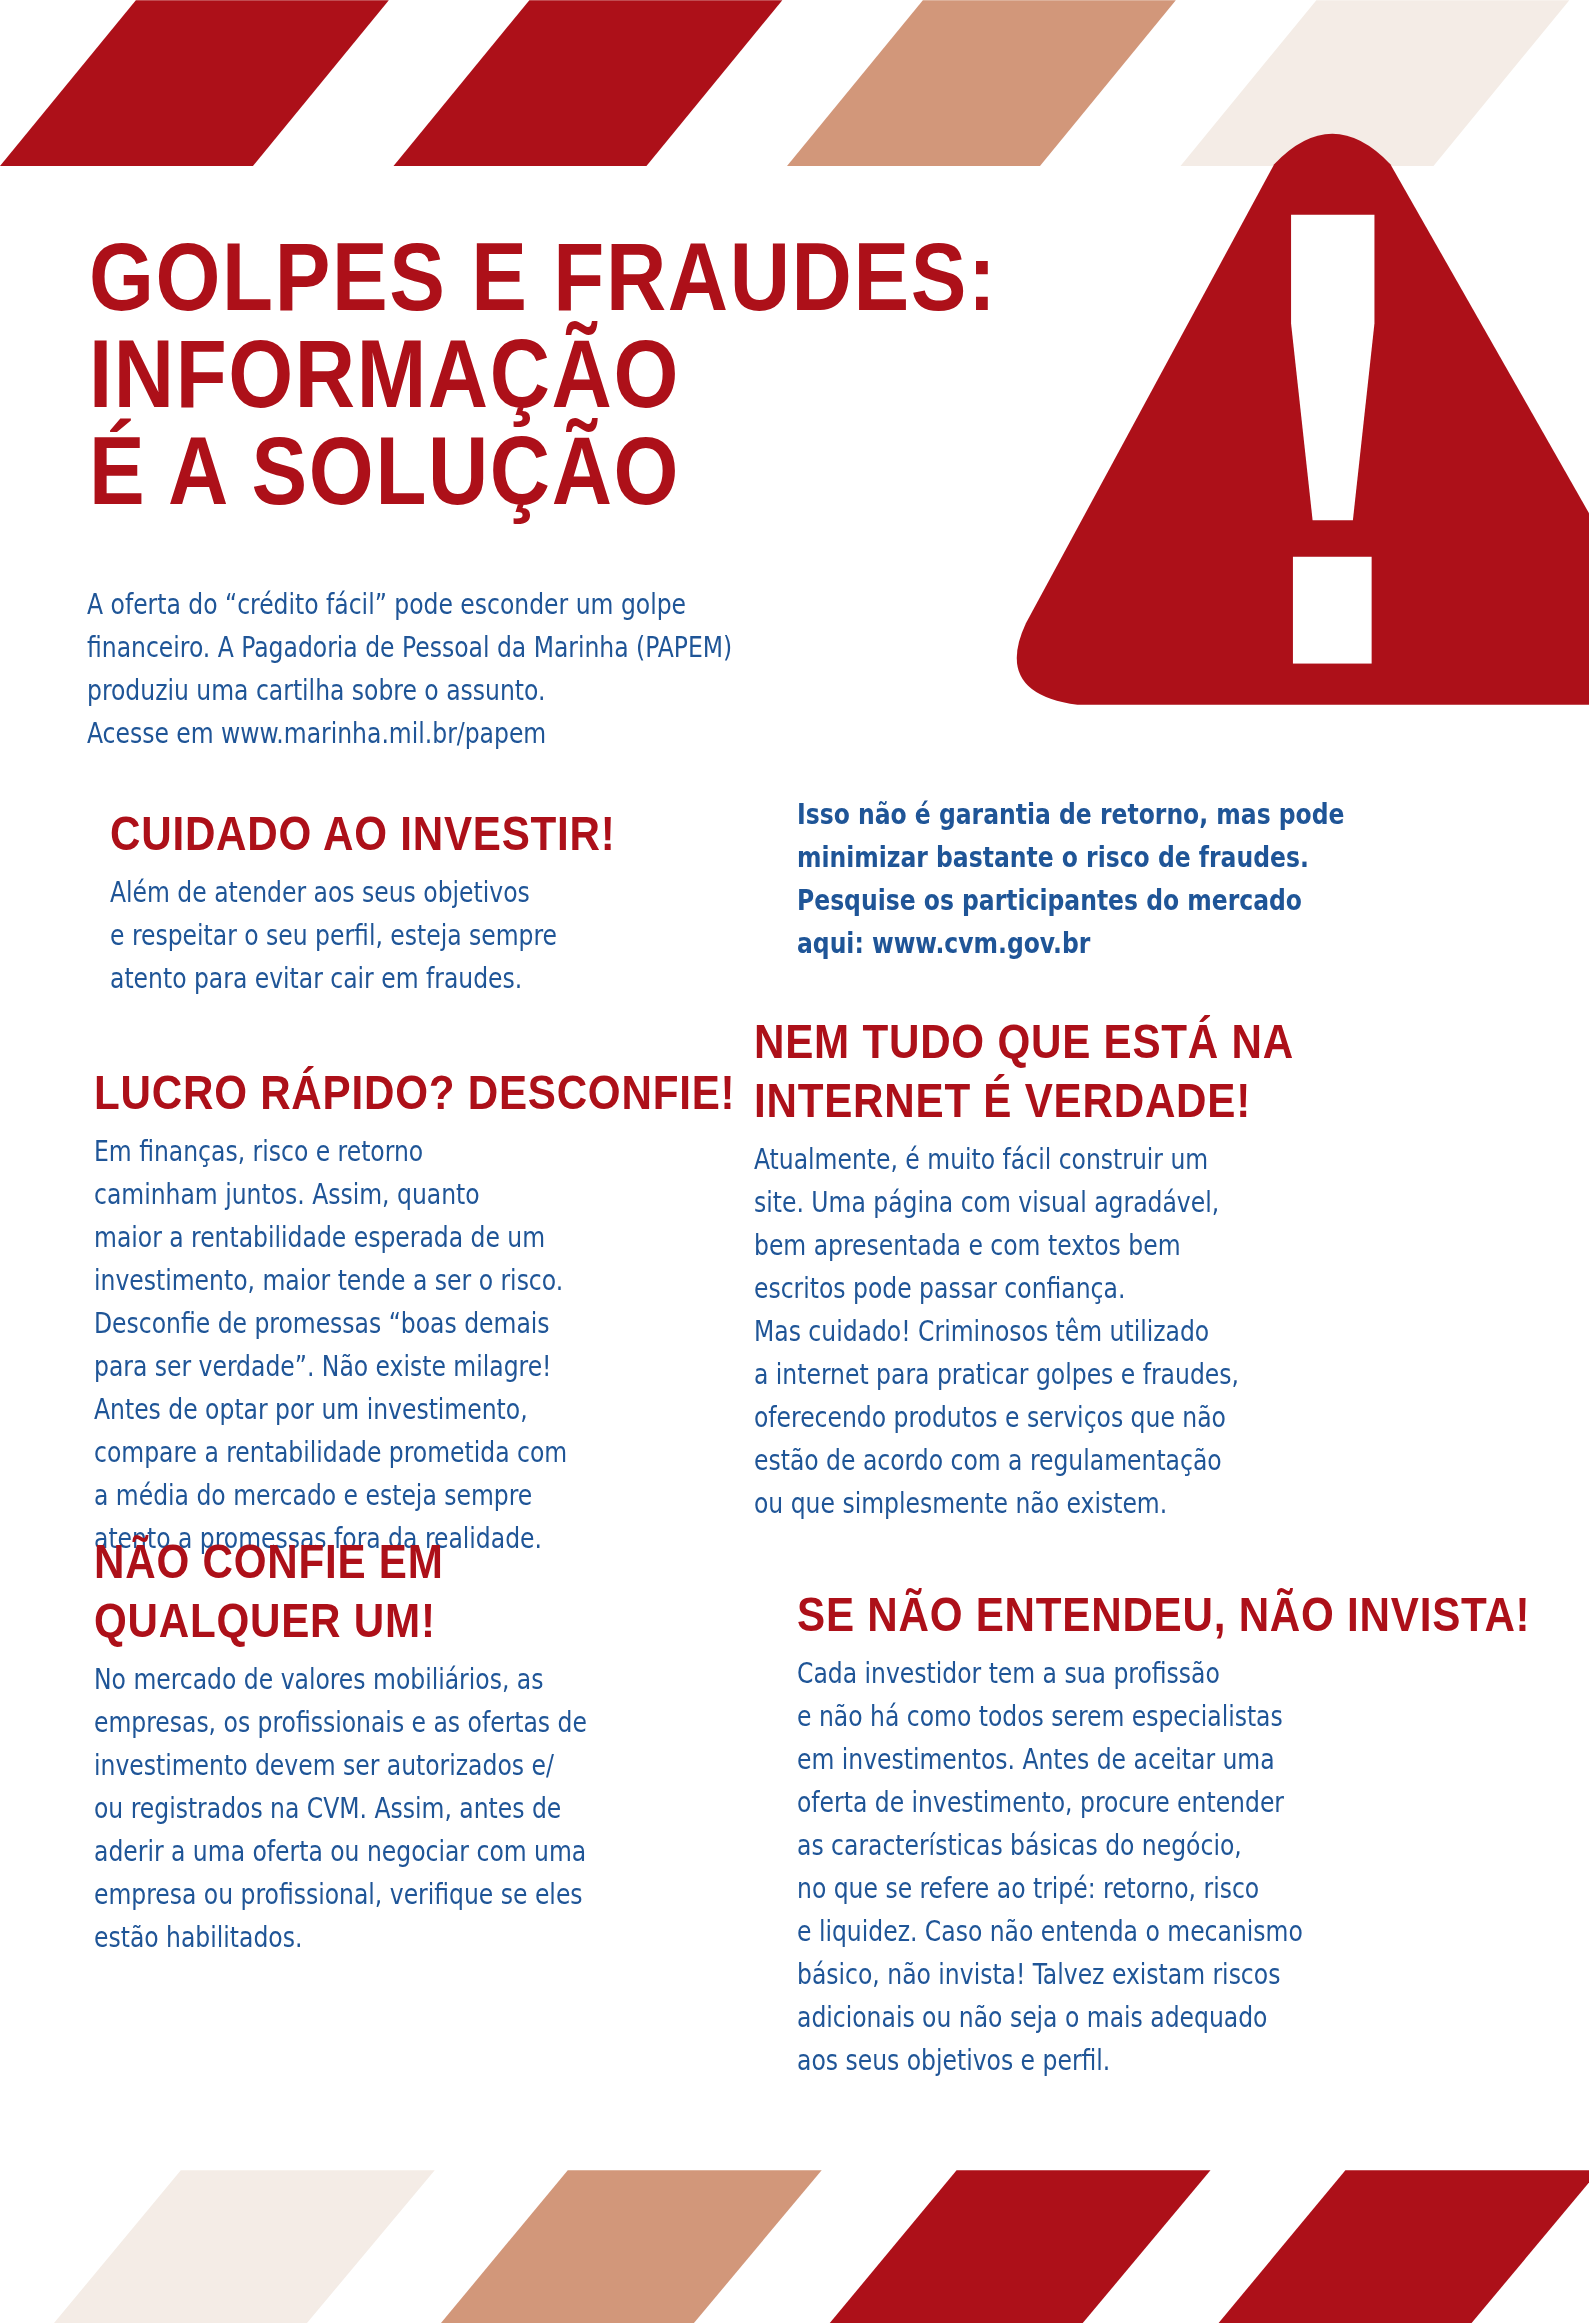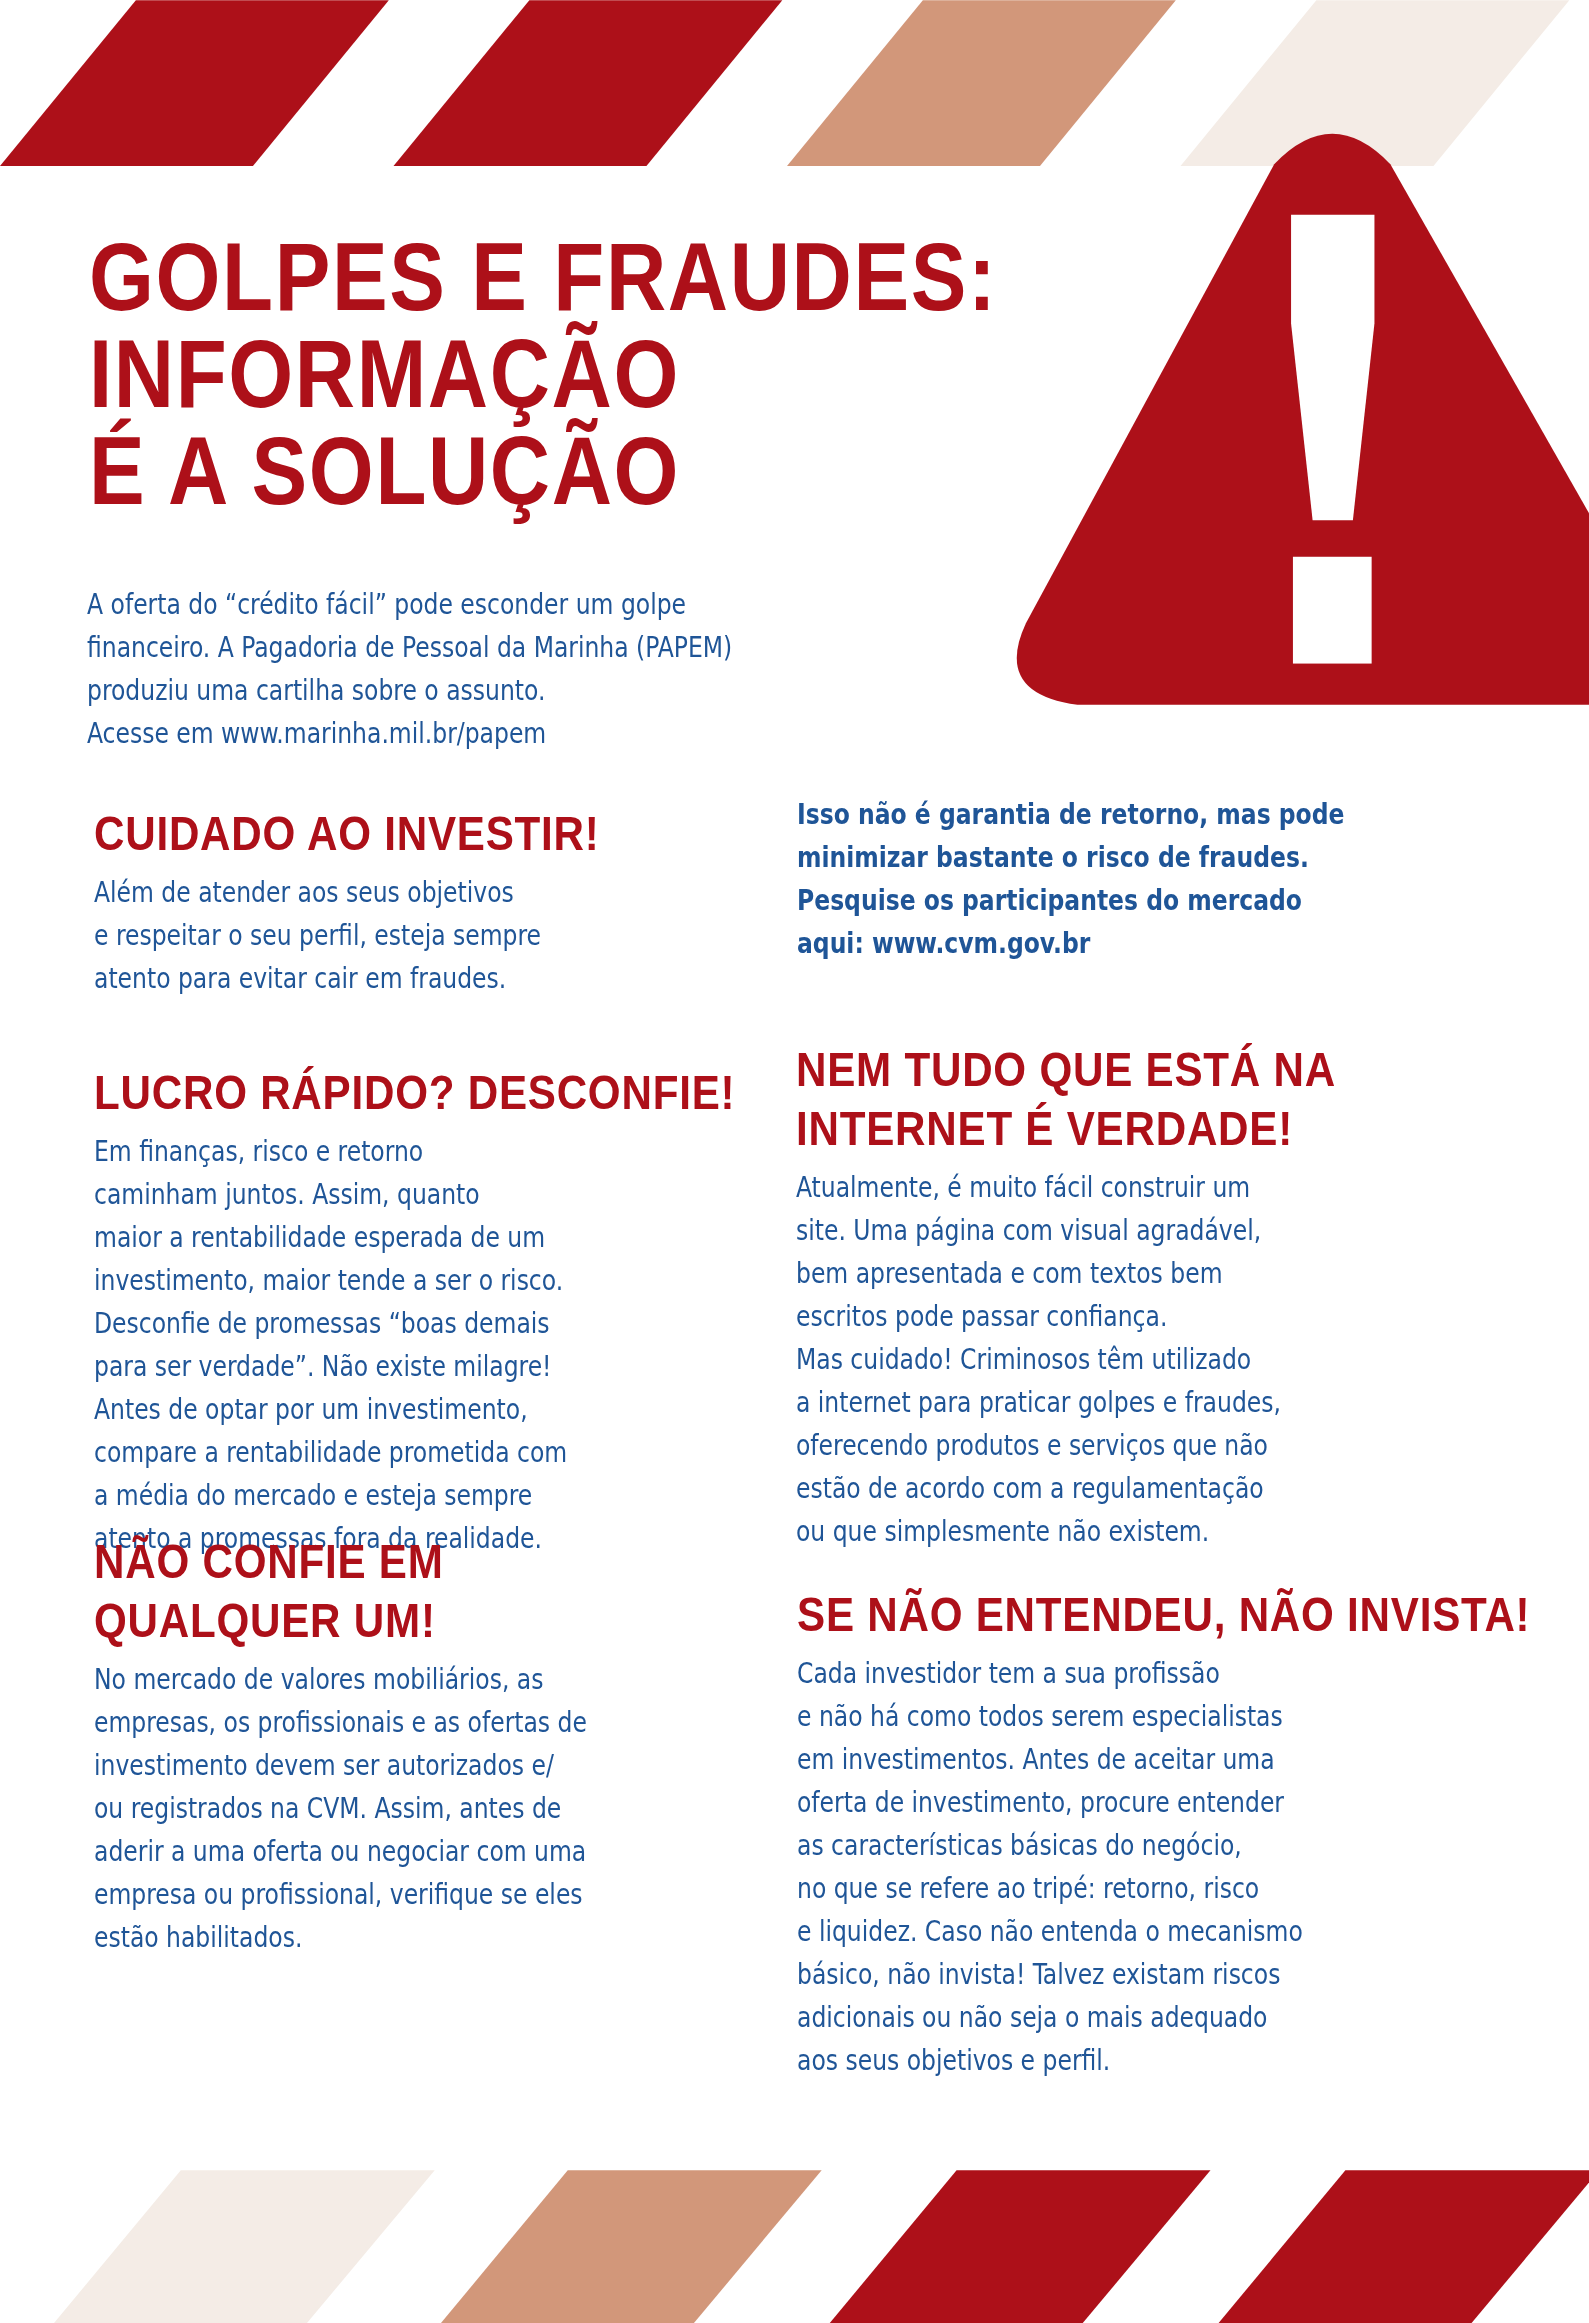--- a/index.html
+++ b/index.html
@@ -46,21 +46,21 @@
   <span>É A SOLUÇÃO</span>
 </h1>
 
 <p class="intro">
   <span>A oferta do “crédito fácil” pode esconder um golpe</span>
   <span>financeiro. A Pagadoria de Pessoal da Marinha (PAPEM)</span>
   <span>produziu uma cartilha sobre o assunto.</span>
   <span>Acesse em www.marinha.mil.br/papem</span>
 </p>
 
-<section class="sec" style="left:94px;top:804px;">
+<section class="sec" style="left:110px;top:804px;">
   <h2>
     <span>CUIDADO AO INVESTIR!</span>
   </h2>
   <p>
     <span>Além de atender aos seus objetivos</span>
     <span>e respeitar o seu perfil, esteja sempre</span>
     <span>atento para evitar cair em fraudes.</span>
   </p>
 </section>
 
@@ -100,21 +100,21 @@
 
 <section class="sec" style="left:797px;top:793px;font-weight:bold;">
   <p style="margin-top:0">
     <span>Isso não é garantia de retorno, mas pode</span>
     <span>minimizar bastante o risco de fraudes.</span>
     <span>Pesquise os participantes do mercado</span>
     <span>aqui: www.cvm.gov.br</span>
   </p>
 </section>
 
-<section class="sec" style="left:796px;top:1012px;margin-top:28px;">
+<section class="sec" style="left:754px;top:1012px;">
   <h2>
     <span>NEM TUDO QUE ESTÁ NA</span>
     <span>INTERNET É VERDADE!</span>
   </h2>
   <p>
     <span>Atualmente, é muito fácil construir um</span>
     <span>site. Uma página com visual agradável,</span>
     <span>bem apresentada e com textos bem</span>
     <span>escritos pode passar confiança.</span>
     <span>Mas cuidado! Criminosos têm utilizado</span>

